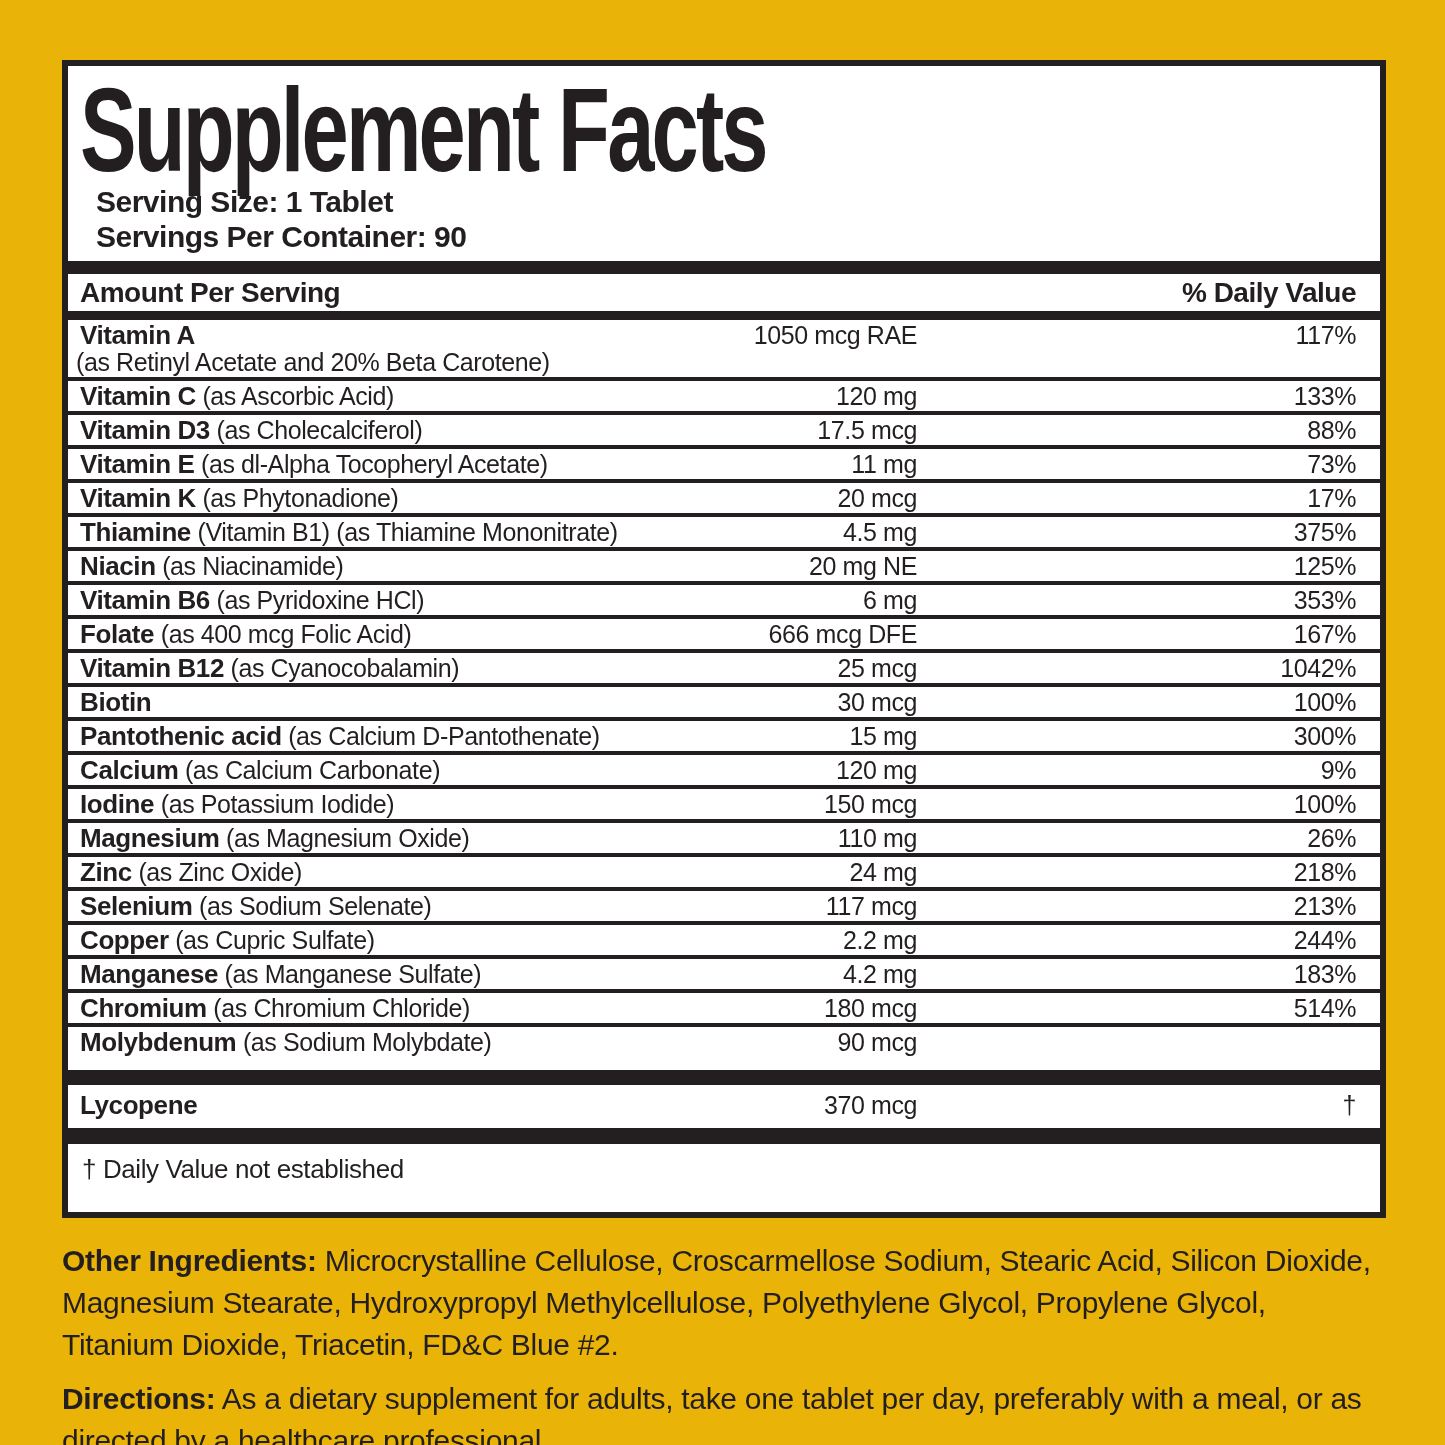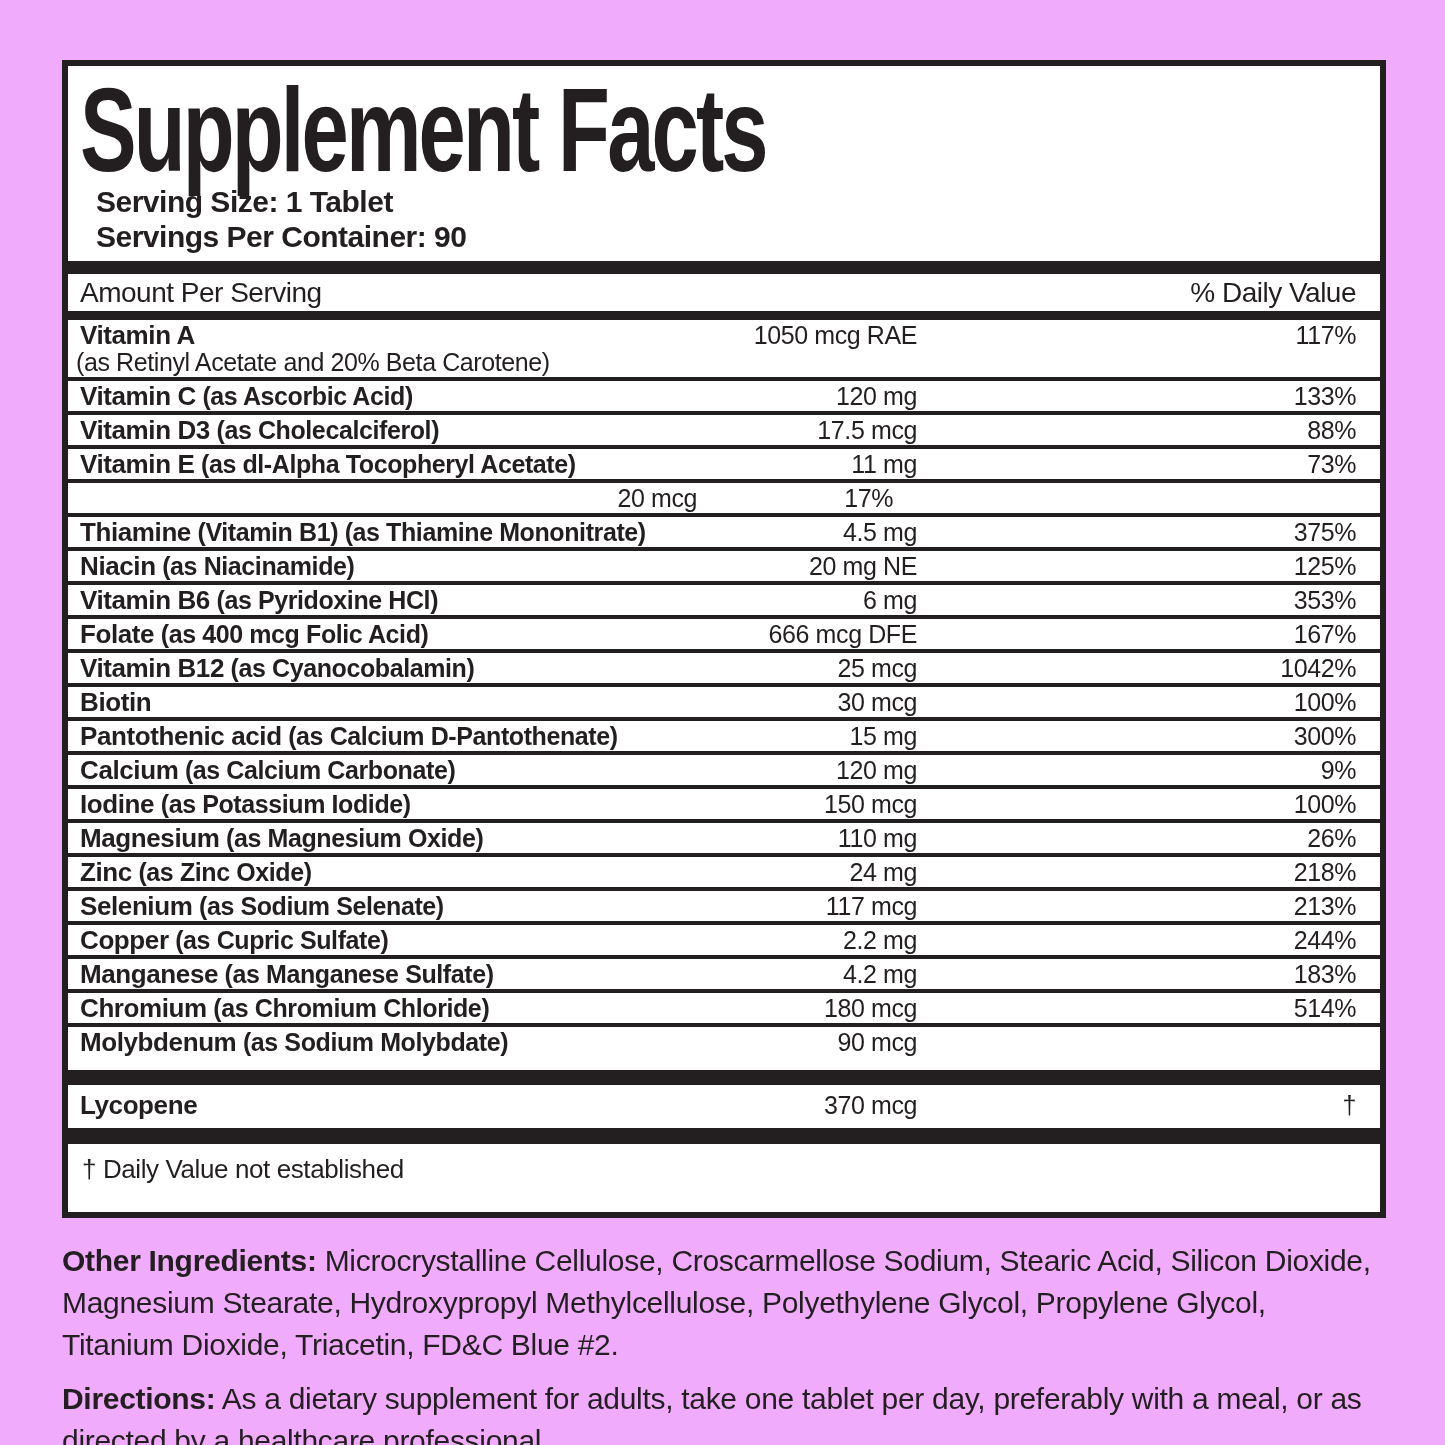--- a/index.html
+++ b/index.html
@@ -9,21 +9,21 @@
     width: 1445px;
     height: 1445px;
     font-family: "Liberation Sans", sans-serif;
     color: #231f20;
     -webkit-font-smoothing: antialiased;
   }
   .canvas {
     position: relative;
     width: 1445px;
     height: 1445px;
-    background: #f0abfc;
+    background: #eab308;
     overflow: hidden;
   }
   .label-box {
     position: absolute;
     left: 62px;
     top: 60px;
     width: 1324px;
     height: 1158px;
     border: 6px solid #231f20;
     box-sizing: border-box;
@@ -54,21 +54,21 @@
   .bar-top { height: 13px; margin-top: 7px; }
   .bar-under-header { height: 9px; }
   .bar-section { height: 15px; margin-top: 13px; }
   .bar-section2 { height: 16px; }
   .col-header-row {
     display: flex;
     justify-content: space-between;
     align-items: center;
     padding: 5px 24px 4px 12px;
     font-size: 28px;
-    font-weight: normal;
+    font-weight: bold;
     letter-spacing: -0.5px;
     line-height: 28px;
   }
   .rows { width: 100%; }
   .n-row {
     border-bottom: 4px solid #231f20;
     padding: 2px 0 1px 0;
   }
   .n-row:last-child { border-bottom: none; }
   .grid-line {
@@ -76,21 +76,21 @@
     grid-template-columns: 629px 220px 1fr;
     align-items: baseline;
     font-size: 25px;
     line-height: 27px;
     letter-spacing: -0.4px;
   }
   .cell.name { padding-left: 12px; white-space: nowrap; }
   .cell.amt { text-align: right; white-space: nowrap; }
   .cell.dv { text-align: right; padding-right: 24px; white-space: nowrap; }
   .nm { font-weight: bold; font-size: 26px; }
-  .det { font-weight: bold; }
+  .det { font-weight: normal; }
   .sub-line {
     font-size: 25px;
     line-height: 27px;
     letter-spacing: -0.4px;
     padding-left: 8px;
     white-space: nowrap;
   }
   .special-row { padding: 7px 0 9px 0; }
   .footnote {
     font-size: 26px;
@@ -163,20 +163,21 @@
     <div class="grid-line">
       <div class="cell name"><span class="nm">Vitamin E</span> <span class="det">(as dl-Alpha Tocopheryl Acetate)</span></div>
       <div class="cell amt">11 mg</div>
       <div class="cell dv">73%</div>
     </div>
 
   </div>
 
   <div class="n-row">
     <div class="grid-line">
+      <div class="cell name"><span class="nm">Vitamin K</span> <span class="det">(as Phytonadione)</span></div>
       <div class="cell amt">20 mcg</div>
       <div class="cell dv">17%</div>
     </div>
 
   </div>
 
   <div class="n-row">
     <div class="grid-line">
       <div class="cell name"><span class="nm">Thiamine</span> <span class="det">(Vitamin B1) (as Thiamine Mononitrate)</span></div>
       <div class="cell amt">4.5 mg</div>

